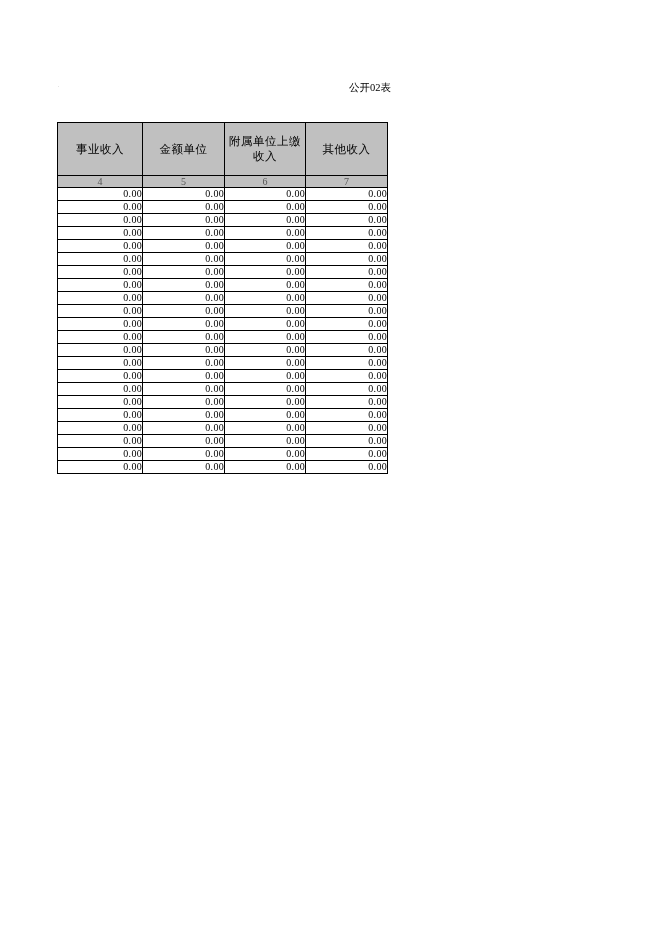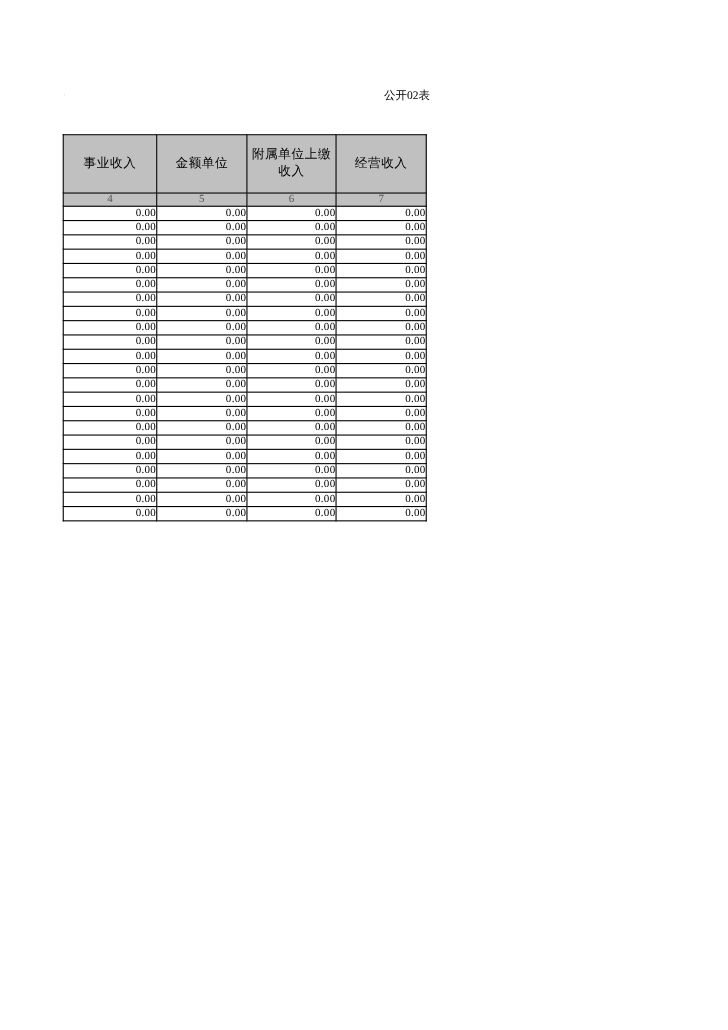--- a/index.html
+++ b/index.html
@@ -129,21 +129,21 @@
     <col class="c1">
       <col class="c2">
       <col class="c3">
       <col class="c4">
   </colgroup>
   <thead>
     <tr class="header-row">
       <th>事业收入</th>
       <th>金额单位</th>
       <th>附属单位上缴收入</th>
-      <th>经营收入</th>
+      <th>其他收入</th>
     </tr>
     <tr class="colnum-row">
       <td>4</td>
       <td>5</td>
       <td>6</td>
       <td>7</td>
     </tr>
   </thead>
   <tbody id="table-body">
 

